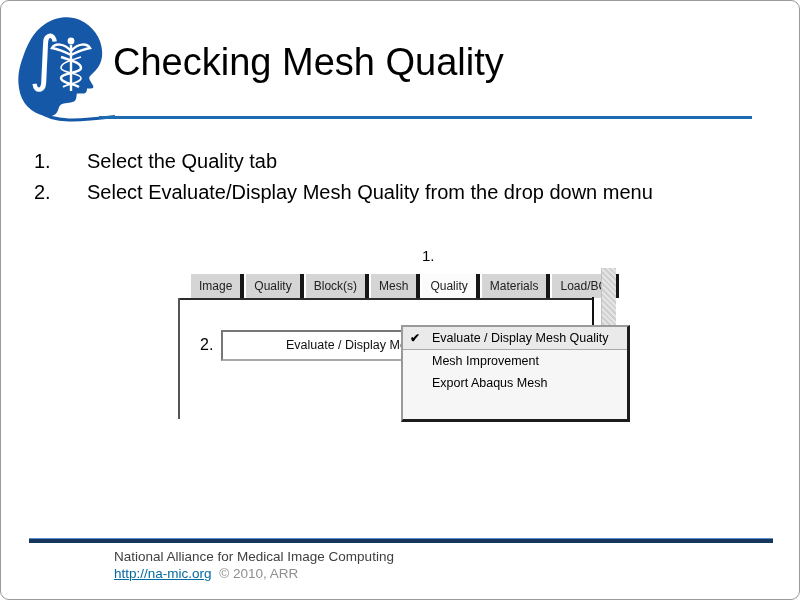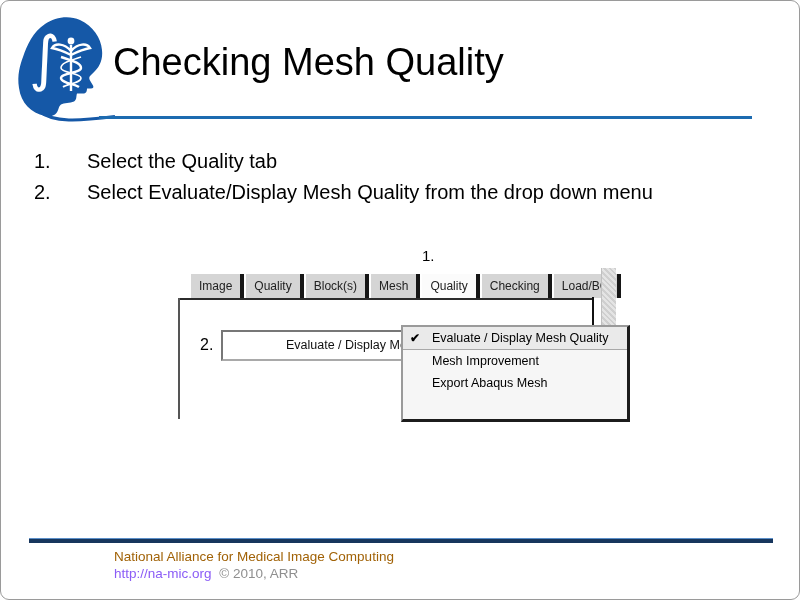--- a/index.html
+++ b/index.html
@@ -60,23 +60,23 @@
   }
   .menu-item.checked{background:#eaeaea;border-bottom:1px solid #a8a8a8;height:22px;}
   .menu-item .check{
     position:absolute;left:7px;top:0;font-size:12px;font-weight:bold;color:#000;
   }
   
   .footer-rule{
     position:absolute;left:28px;top:537px;width:744px;height:5px;
     background:linear-gradient(#5b8fc9 0 1.5px,#17365d 1.5px);
   }
-  .footer-org{position:absolute;left:113px;top:548px;font-size:13.5px;color:#a16207;white-space:nowrap;}
+  .footer-org{position:absolute;left:113px;top:548px;font-size:13.5px;color:#404040;white-space:nowrap;}
   .footer-line2{position:absolute;left:113px;top:565px;font-size:13.5px;white-space:nowrap;}
-  .footer-link{color:#8b5cf6;}
+  .footer-link{color:#0369a1;text-decoration:underline;}
   .footer-copy{color:#8f8f8f;margin-left:4px;}
 </style>
 </head>
 <body>
 
 <div class="slide">
 
   <svg class="logo" viewBox="0 0 102 112">
     <path fill="#1558a7" d="M32 103 C18 100 8 90 6 75 C4 62 7 52 10 44 C14 32 20 19 32 11
       C42 4 56 2 67 7 C80 13 88 25 89 37 C90 46 87 53 82 58 L77 63 C76 64.5 76 65.5 77 67.5
@@ -108,21 +108,21 @@
   </div>
 
   <div class="anno anno1">1.</div>
 
   <div class="tabbar">
     <div class="tab">Image</div>
     <div class="tab">Quality</div>
     <div class="tab">Block(s)</div>
     <div class="tab">Mesh</div>
     <div class="tab selected">Quality</div>
-    <div class="tab">Checking</div>
+    <div class="tab">Materials</div>
     <div class="tab">Load/BC</div>
   </div>
 
   <div class="tab-underline"></div>
   <div class="panel-vline-left"></div>
   <div class="panel-vline-right"></div>
   <div class="scroll-strip"></div>
 
   <div class="anno anno2">2.</div>
 

